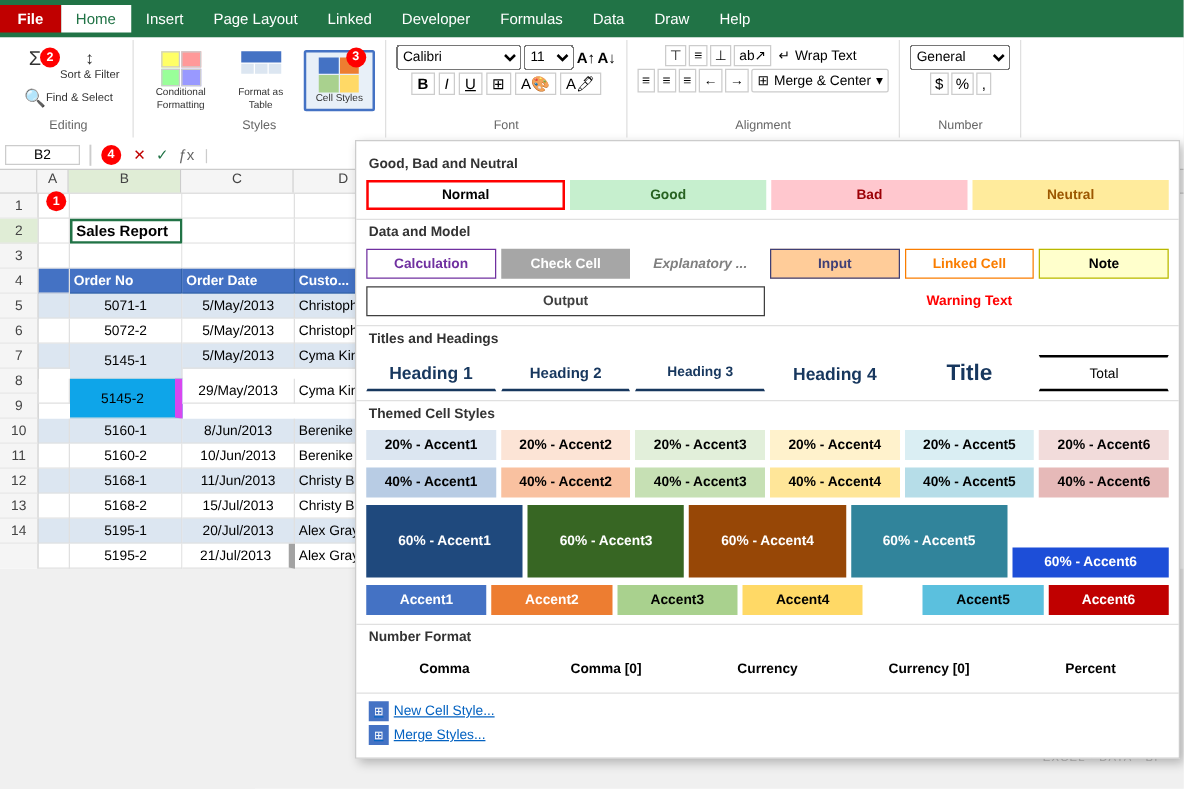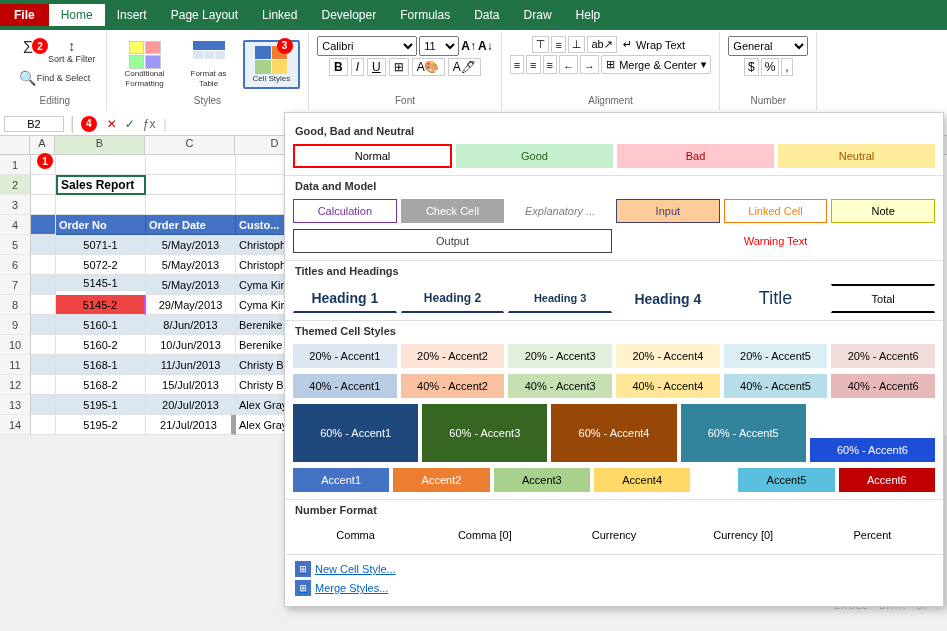--- a/index.html
+++ b/index.html
@@ -23,21 +23,21 @@
     .formula-icon.x-icon { color: #c00000; }
     .formula-icon.check-icon { color: #217346; }
     .formula-input { flex: 1; border: none; outline: none; font-size: 11px; padding: 0 4px; }
     .grid-row { display: flex; }
 
     
     .dropdown-overlay { position: absolute; top: 112px; left: 284px; width: 660px; background: #fff; border: 1px solid #ccc; box-shadow: 3px 3px 8px rgba(0,0,0,0.25); z-index: 100; padding: 8px 0 4px; }
     .dropdown-section-title { font-size: 11px; font-weight: bold; color: #333; padding: 4px 10px 4px; border-top: 1px solid #e0e0e0; margin-top: 4px; }
     .dropdown-section-title:first-child { border-top: none; margin-top: 0; }
     .style-row { display: flex; padding: 3px 8px; gap: 4px; }
-    .style-cell { flex: 1; padding: 3px 6px; font-size: 11px; cursor: pointer; border: 1px solid transparent; text-align: center; display: flex; align-items: center; justify-content: center; min-height: 24px; }
+    .style-cell { flex: 1; padding: 3px 6px; font-size: 11px; cursor: pointer; border: 1px solid transparent; text-align: center; display: flex; align-items: center; justify-content: center; min-height: 24px; font-weight: bold; }
 
     
     .style-normal { border: 2px solid #ff0000 !important; color: #000; }
     .style-bad { background: #ffc7ce; color: #9c0006; }
     .style-good { background: #c6efce; color: #276221; }
     .style-neutral { background: #ffeb9c; color: #9c5700; }
     .style-calculation { color: #7030a0; border: 1px solid #7030a0 !important; }
     .style-check-cell { background: #a6a6a6; color: #fff; }
     .style-explanatory { font-style: italic; color: #7f7f7f; }
     .style-input { background: #ffcc99; color: #3f3f76; border: 1px solid #3f3f76 !important; }
@@ -318,27 +318,27 @@
           <div style="width:80px; height:20px; border-right:1px solid #e0e0e0; border-bottom:1px solid #e0e0e0; background:#dce6f1; font-size:11px; padding:0 3px; display:flex; align-items:center; overflow:hidden;">Christoph...</div>
         </div>
         <div class="grid-row">
           <div style="width:25px; height:20px; border-right:1px solid #e0e0e0; border-bottom:1px solid #e0e0e0; background:#fff;"></div>
           <div style="width:90px; height:20px; border-right:1px solid #e0e0e0; border-bottom:1px solid #e0e0e0; background:#fff; font-size:11px; padding:0 3px; display:flex; align-items:center; justify-content:center;">5072-2</div>
           <div style="width:90px; height:20px; border-right:1px solid #e0e0e0; border-bottom:1px solid #e0e0e0; background:#fff; font-size:11px; padding:0 3px; display:flex; align-items:center; justify-content:center;">5/May/2013</div>
           <div style="width:80px; height:20px; border-right:1px solid #e0e0e0; border-bottom:1px solid #e0e0e0; background:#fff; font-size:11px; padding:0 3px; display:flex; align-items:center; overflow:hidden;">Christoph...</div>
         </div>
         <div class="grid-row">
           <div style="width:25px; height:20px; border-right:1px solid #e0e0e0; border-bottom:1px solid #e0e0e0; background:#dce6f1;"></div>
-          <div style="width:90px; height:16px; border-right:1px solid #e0e0e0; border-bottom:1px solid #e0e0e0; background:#dce6f1; font-size:11px; padding:0 3px; display:flex; align-items:center; justify-content:center;">5145-1</div>
+          <div style="width:90px; height:28px; border-right:1px solid #e0e0e0; border-bottom:1px solid #e0e0e0; background:#dce6f1; font-size:11px; padding:0 3px; display:flex; align-items:center; justify-content:center;">5145-1</div>
           <div style="width:90px; height:20px; border-right:1px solid #e0e0e0; border-bottom:1px solid #e0e0e0; background:#dce6f1; font-size:11px; padding:0 3px; display:flex; align-items:center; justify-content:center;">5/May/2013</div>
           <div style="width:80px; height:20px; border-right:1px solid #e0e0e0; border-bottom:1px solid #e0e0e0; background:#dce6f1; font-size:11px; padding:0 3px; display:flex; align-items:center; overflow:hidden;">Cyma Kin...</div>
         </div>
         <div class="grid-row">
           <div style="width:25px; height:20px; border-right:1px solid #e0e0e0; border-bottom:1px solid #e0e0e0; background:#fff;"></div>
-          <div style="width:90px; height:20px; border-right:2px solid #d946ef; border-bottom:1px solid #e0e0e0; background:#ef4444; font-size:11px; padding:0 3px; display:flex; align-items:center; justify-content:center;">5145-2</div>
+          <div style="width:90px; height:32px; border-right:6px solid #d946ef; border-bottom:1px solid #e0e0e0; background:#0ea5e9; font-size:11px; padding:0 3px; display:flex; align-items:center; justify-content:center;">5145-2</div>
           <div style="width:90px; height:20px; border-right:1px solid #e0e0e0; border-bottom:1px solid #e0e0e0; background:#fff; font-size:11px; padding:0 3px; display:flex; align-items:center; justify-content:center;">29/May/2013</div>
           <div style="width:80px; height:20px; border-right:1px solid #e0e0e0; border-bottom:1px solid #e0e0e0; background:#fff; font-size:11px; padding:0 3px; display:flex; align-items:center; overflow:hidden;">Cyma Kin...</div>
         </div>
         <div class="grid-row">
           <div style="width:25px; height:20px; border-right:1px solid #e0e0e0; border-bottom:1px solid #e0e0e0; background:#dce6f1;"></div>
           <div style="width:90px; height:20px; border-right:1px solid #e0e0e0; border-bottom:1px solid #e0e0e0; background:#dce6f1; font-size:11px; padding:0 3px; display:flex; align-items:center; justify-content:center;">5160-1</div>
           <div style="width:90px; height:20px; border-right:1px solid #e0e0e0; border-bottom:1px solid #e0e0e0; background:#dce6f1; font-size:11px; padding:0 3px; display:flex; align-items:center; justify-content:center;">8/Jun/2013</div>
           <div style="width:80px; height:20px; border-right:1px solid #e0e0e0; border-bottom:1px solid #e0e0e0; background:#dce6f1; font-size:11px; padding:0 3px; display:flex; align-items:center; overflow:hidden;">Berenike B...</div>
         </div>
         <div class="grid-row">

